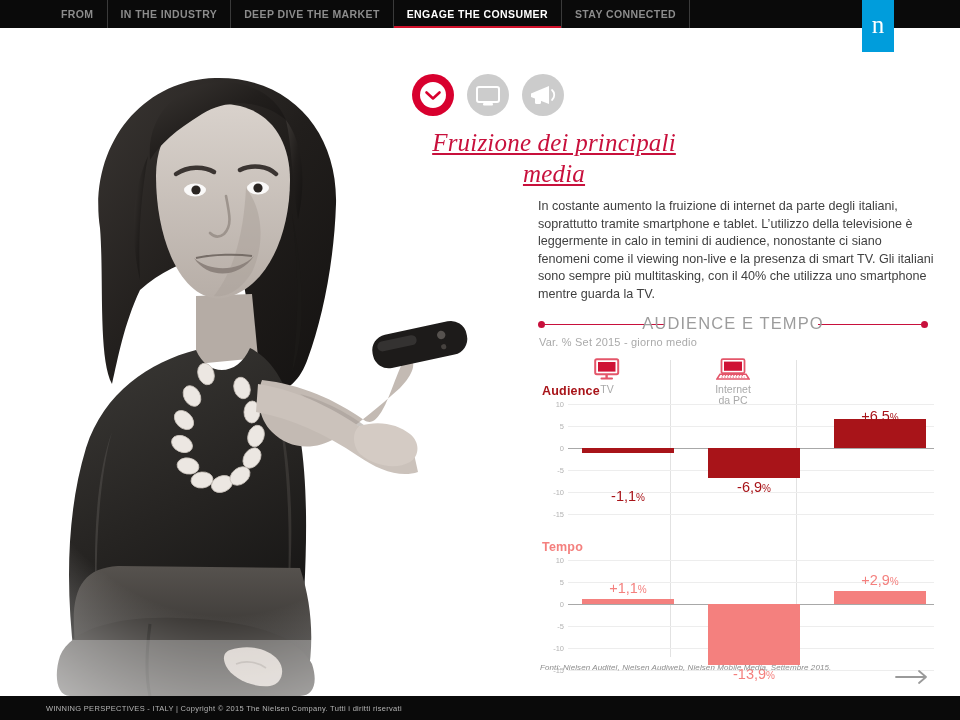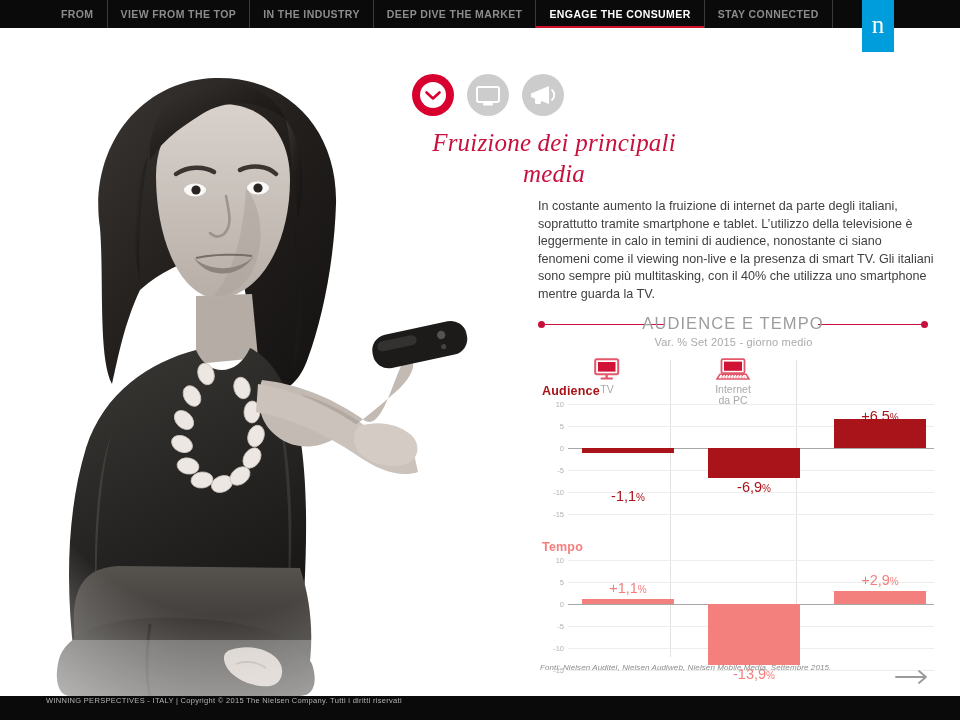--- a/index.html
+++ b/index.html
@@ -58,20 +58,21 @@
   }
   .circ svg{ position:absolute; left:0; top:0; }
 
   
   .title{
     position:absolute; left:404px; top:128px; width:300px;
     text-align:center; color:#c8103c;
     font-family:"Liberation Serif", serif; font-style:italic;
     font-size:25px; line-height:1.22; font-weight:400;
     letter-spacing:.2px;
+    text-decoration:underline;
   }
   .body-copy{
     position:absolute; left:538px; top:198px; width:396px;
     font-size:12.6px; line-height:17.6px; color:#3f3f3f;
     text-align:left; font-weight:400;
   }
 
   
   .chart-head{
     position:absolute; left:538px; top:314px; width:390px; height:42px;
@@ -85,21 +86,21 @@
     position:absolute; top:7px; width:7px; height:7px;
     border-radius:50%; background:#c8103c;
   }
   .ch-dot.l{ left:0; }
   .ch-dot.r{ right:0; }
   .ch-title{
     position:absolute; left:0; right:0; top:0; text-align:center;
     font-size:16.5px; color:#9c9c9c; letter-spacing:1.1px; font-weight:400;
   }
   .ch-sub{
-    position:absolute; left:1px; right:0; top:22px; text-align:center;
+    position:absolute; left:1px; right:0; top:22px; 
     font-size:11px; color:#aaaaaa; letter-spacing:.2px;
   }
 
   
   .chart-zone{ position:absolute; left:538px; top:356px; width:396px; height:320px; }
 
   .devcols{ position:absolute; left:0; top:0; width:396px; height:46px; }
   .devcol{
     position:absolute; top:0; width:118px; text-align:center;
   }
@@ -138,34 +139,31 @@
     font-size:8px; color:#8d8d8d; font-style:italic; letter-spacing:.1px;
   }
   .arrow-next{
     position:absolute; left:895px; top:668px; width:34px; height:18px;
   }
 
   
   .botbar{
     position:absolute; left:0; bottom:0; width:960px; height:24px;
     background:#0a0a0a; color:#b4b4b4;
-    display:flex; align-items:flex-start;
+    display:flex; align-items:center;
   }
   .botbar .txt{ margin-left:46px; font-size:7.5px; letter-spacing:.3px; }
 </style>
 </head>
 <body>
 
 <div class="topnav">
   <div class="nav-spacer"></div>
   <div class="nav-item">
       <span>FROM</span>
-    </div>
-  <div class="nav-item">
-      <span>VIEW FROM THE TOP</span>
     </div>
   <div class="nav-item">
       <span>IN THE INDUSTRY</span>
     </div>
   <div class="nav-item">
       <span>DEEP DIVE THE MARKET</span>
     </div>
   <div class="nav-item active">
       <span>ENGAGE THE CONSUMER</span>
     </div>

